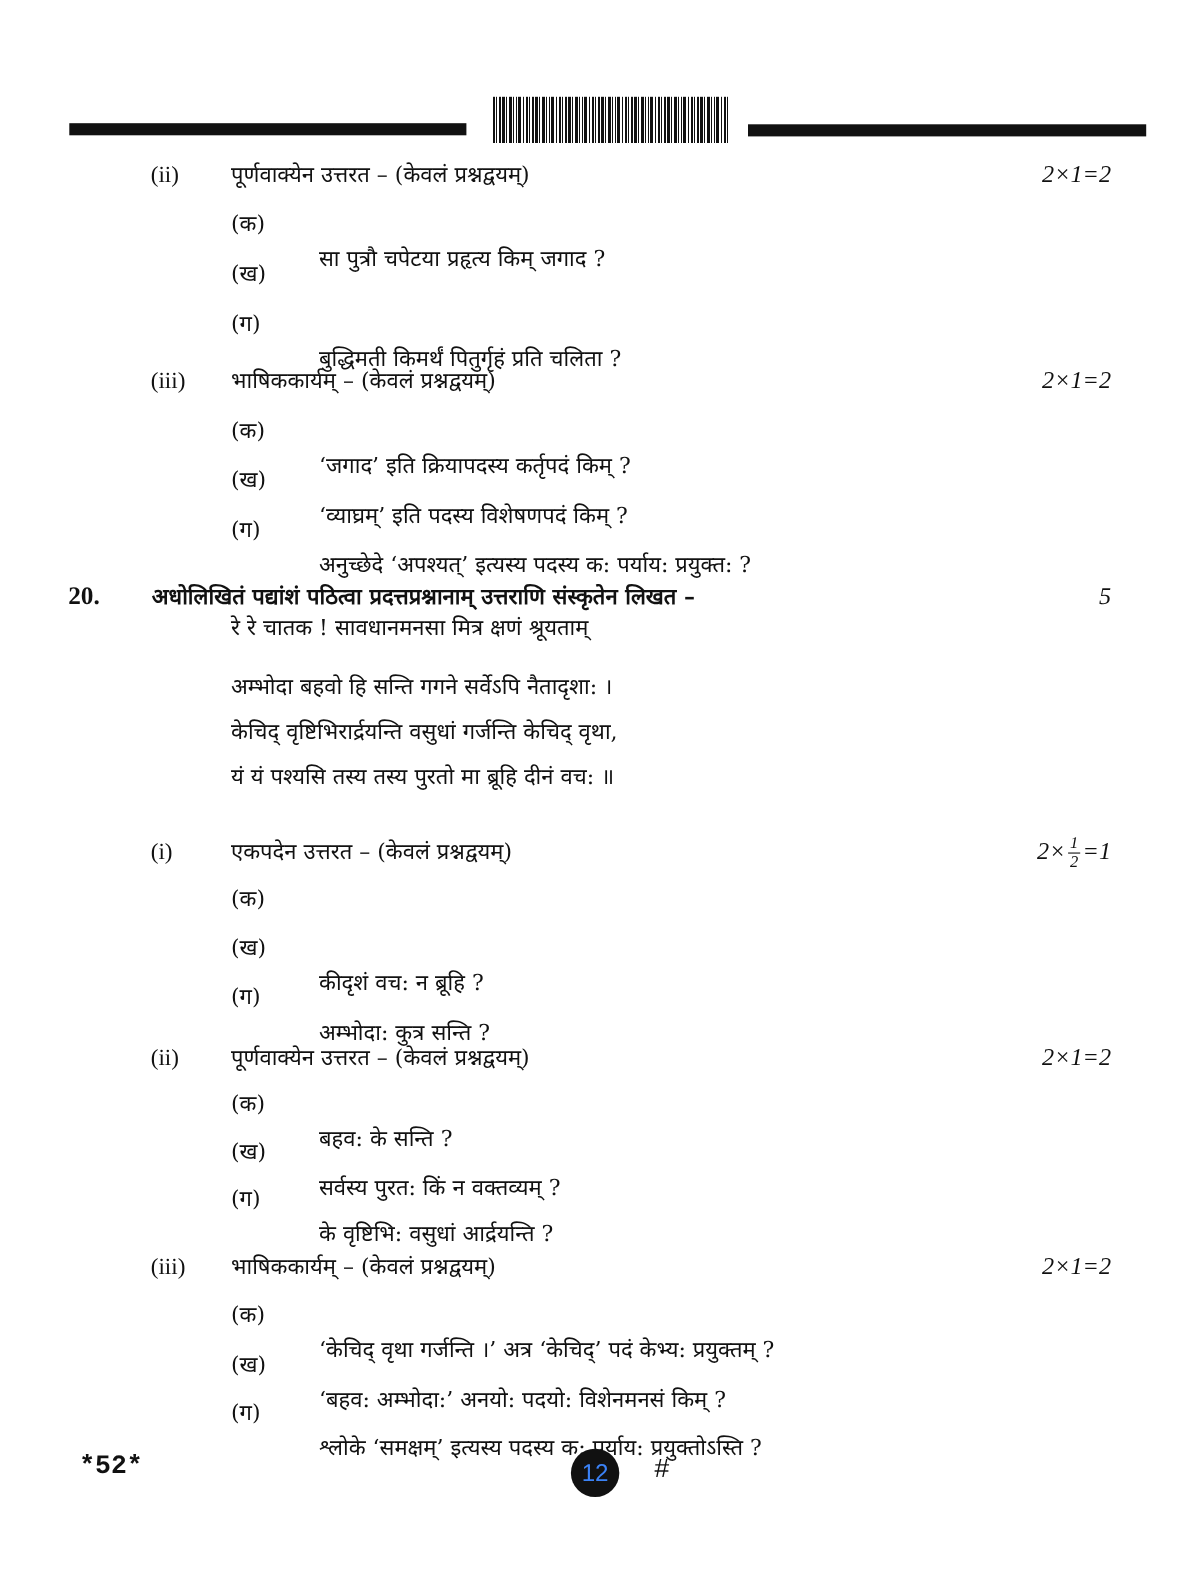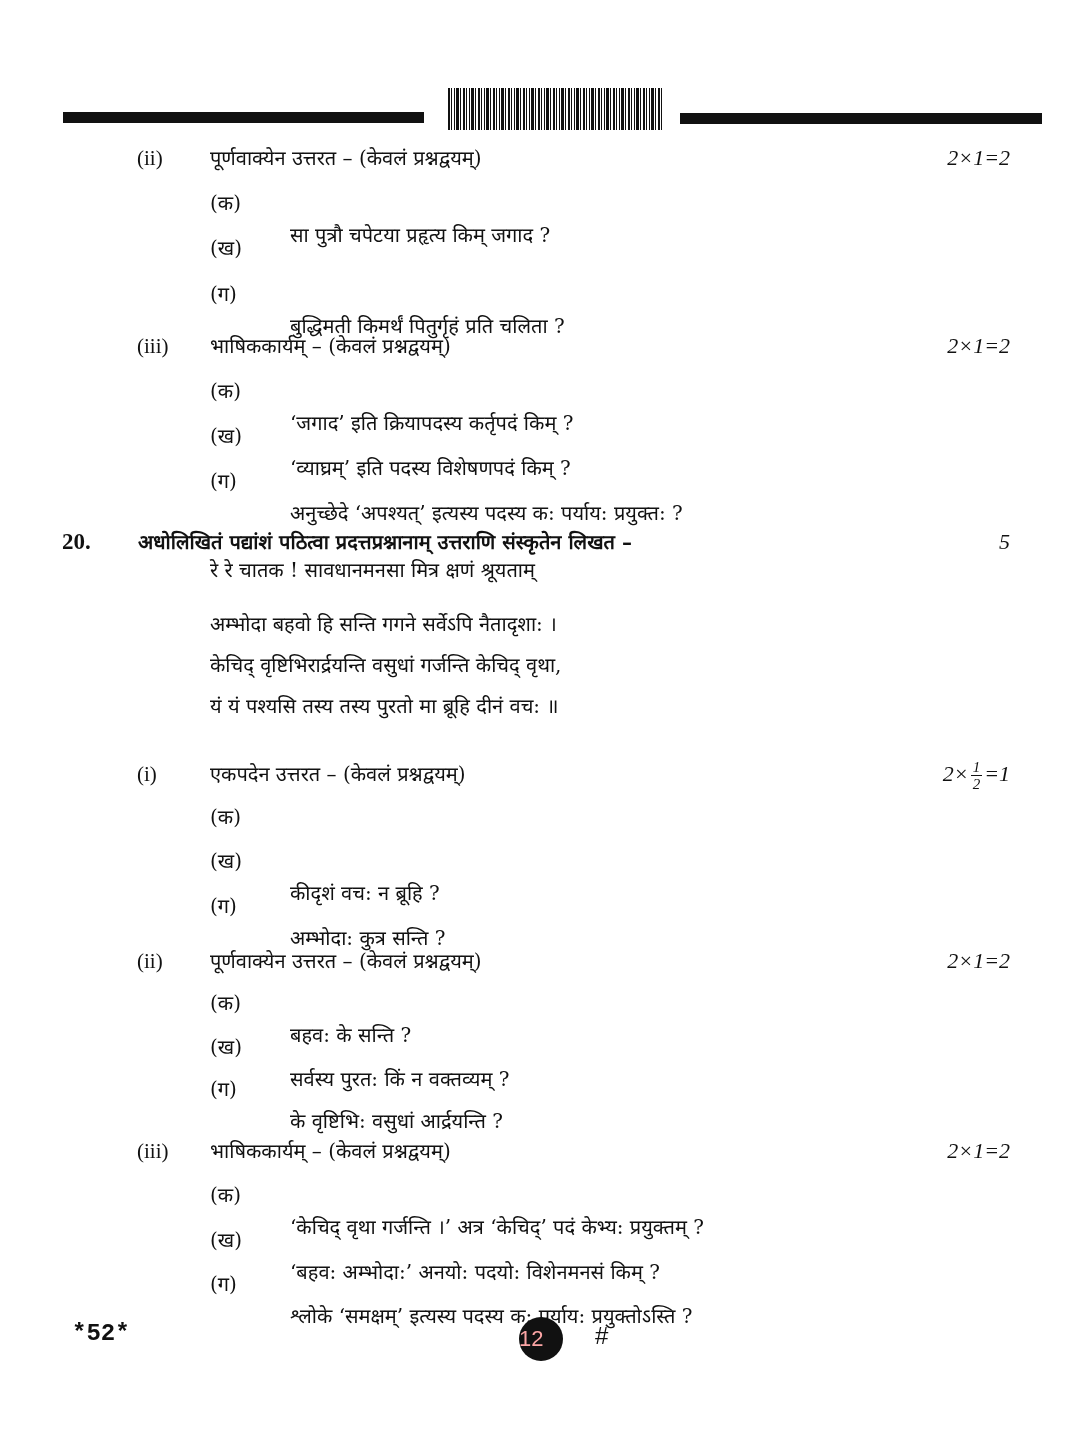--- a/index.html
+++ b/index.html
@@ -17,21 +17,21 @@
   .q-text { position: absolute; left: 138px; font-weight: bold; }
   .opt { position: absolute; left: 210px; }
   .opt-text { position: absolute; left: 290px; margin-top: 32px; }
   .marks { position: absolute; right: 70px; font-family: "Liberation Serif", serif; font-style: italic; font-size: 22px; margin-left: 28px; }
   .verse { position: absolute; left: 210px; }
   .frac { display: inline-block; vertical-align: middle; text-align: center; font-size: 15px; line-height: 16px; margin: 0 2px; }
   .frac .n { display: block; border-bottom: 1px solid #111; padding: 0 2px; }
   .frac .d { display: block; }
   .footer-code { position: absolute; left: 72px; top: 1320px; font-family: Liberation Mono, monospace; font-weight: bold; font-size: 24px; }
   .page-circle { position: absolute; left: 519px; top: 1317px; width: 44px; height: 44px; border-radius: 50%;
-    background: #111; color: #fca5a5; font-family: "Liberation Sans", sans-serif; font-size: 22px; line-height: 44px; }
+    background: #111; color: #3b82f6; font-family: "Liberation Sans", sans-serif; font-size: 22px; text-align: center; line-height: 44px; }
   .hash { position: absolute; left: 595px; top: 1322px; font-family: "Liberation Sans", sans-serif; font-size: 24px; }
 </style>
 </head>
 <body>
 
 <div class="hdr-bar hdr-left"></div>
 <div class="barcode"></div>
 <div class="hdr-bar hdr-right"></div>
 
 <div class="row" style="top:138px">

